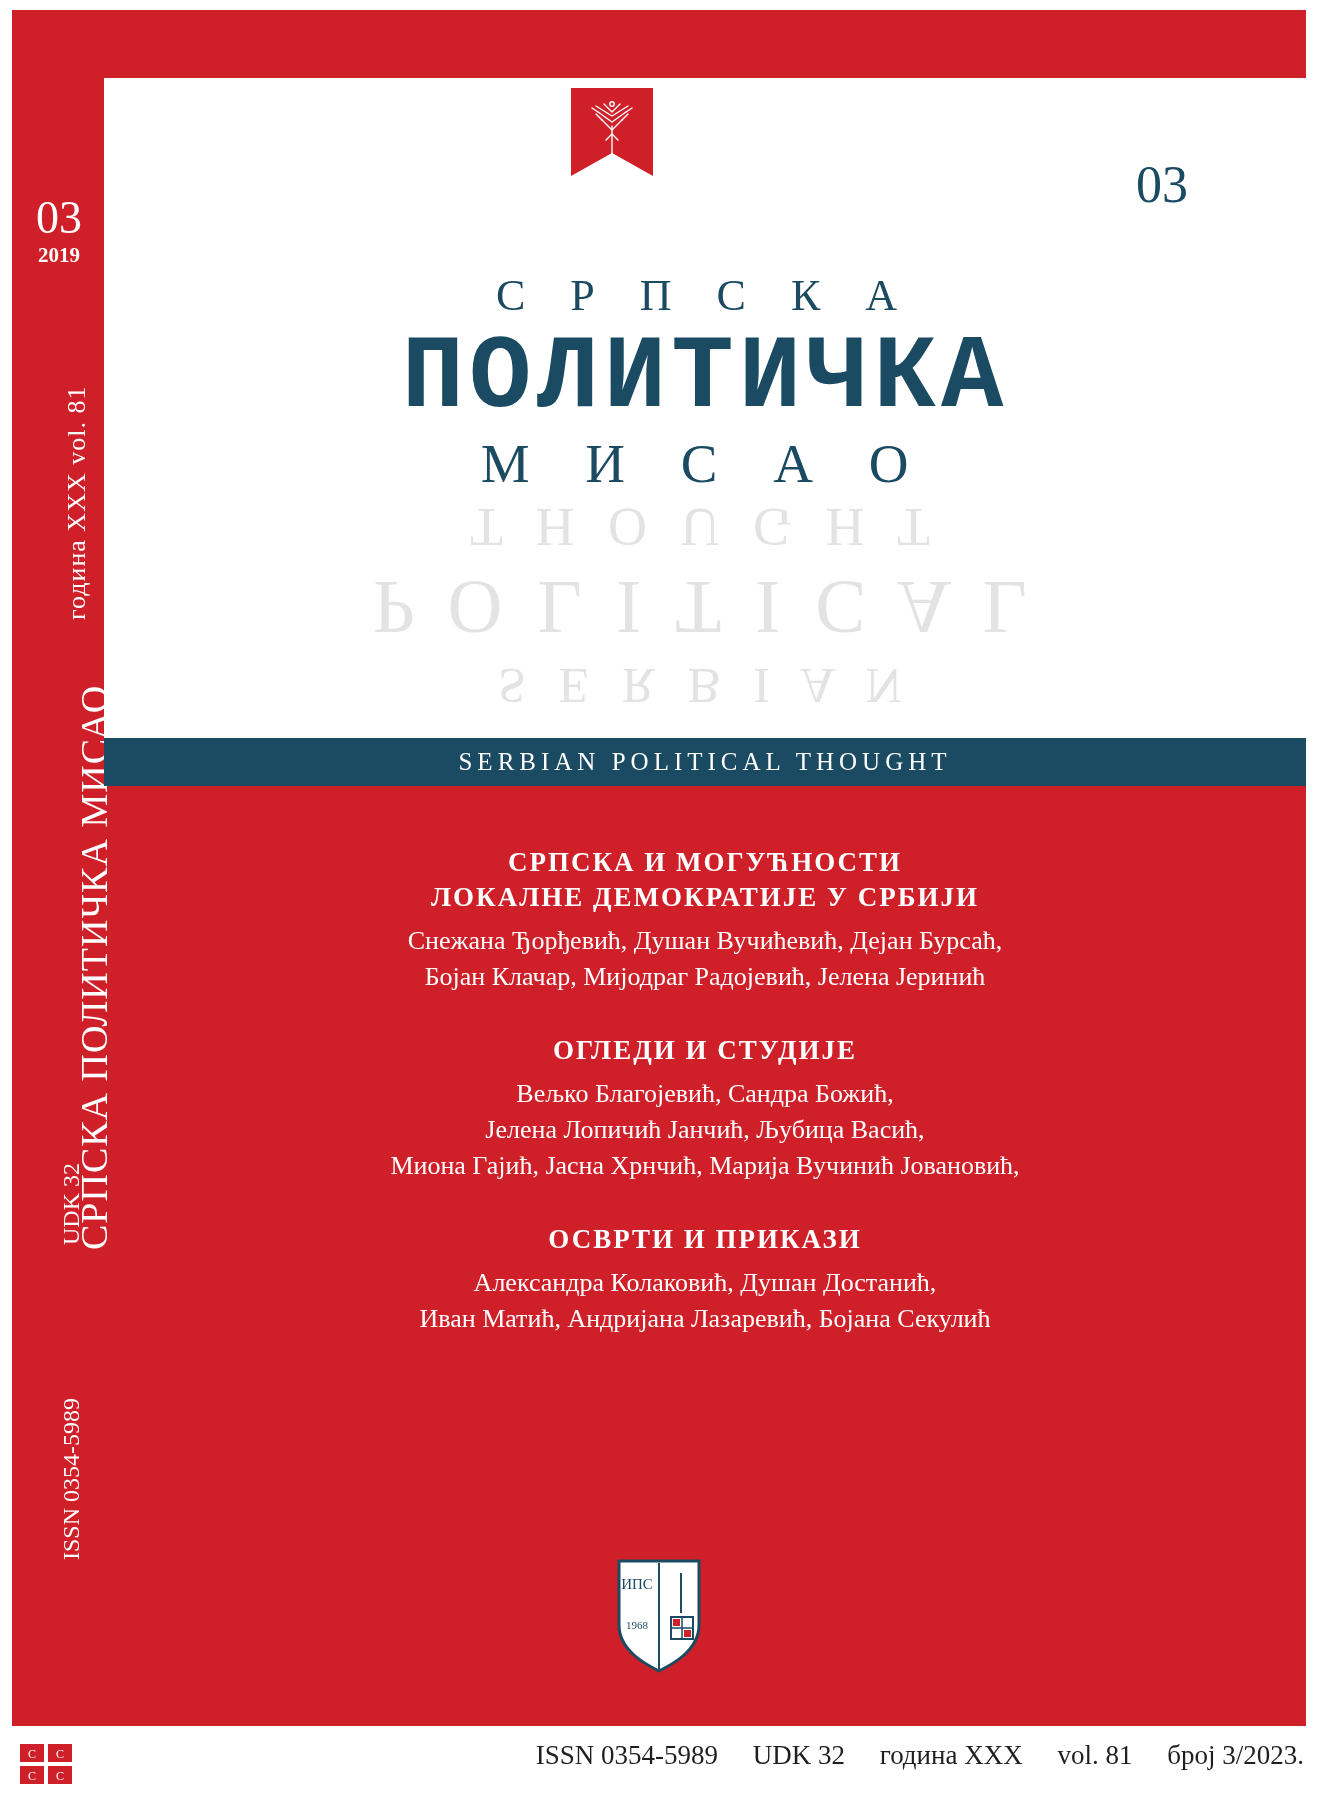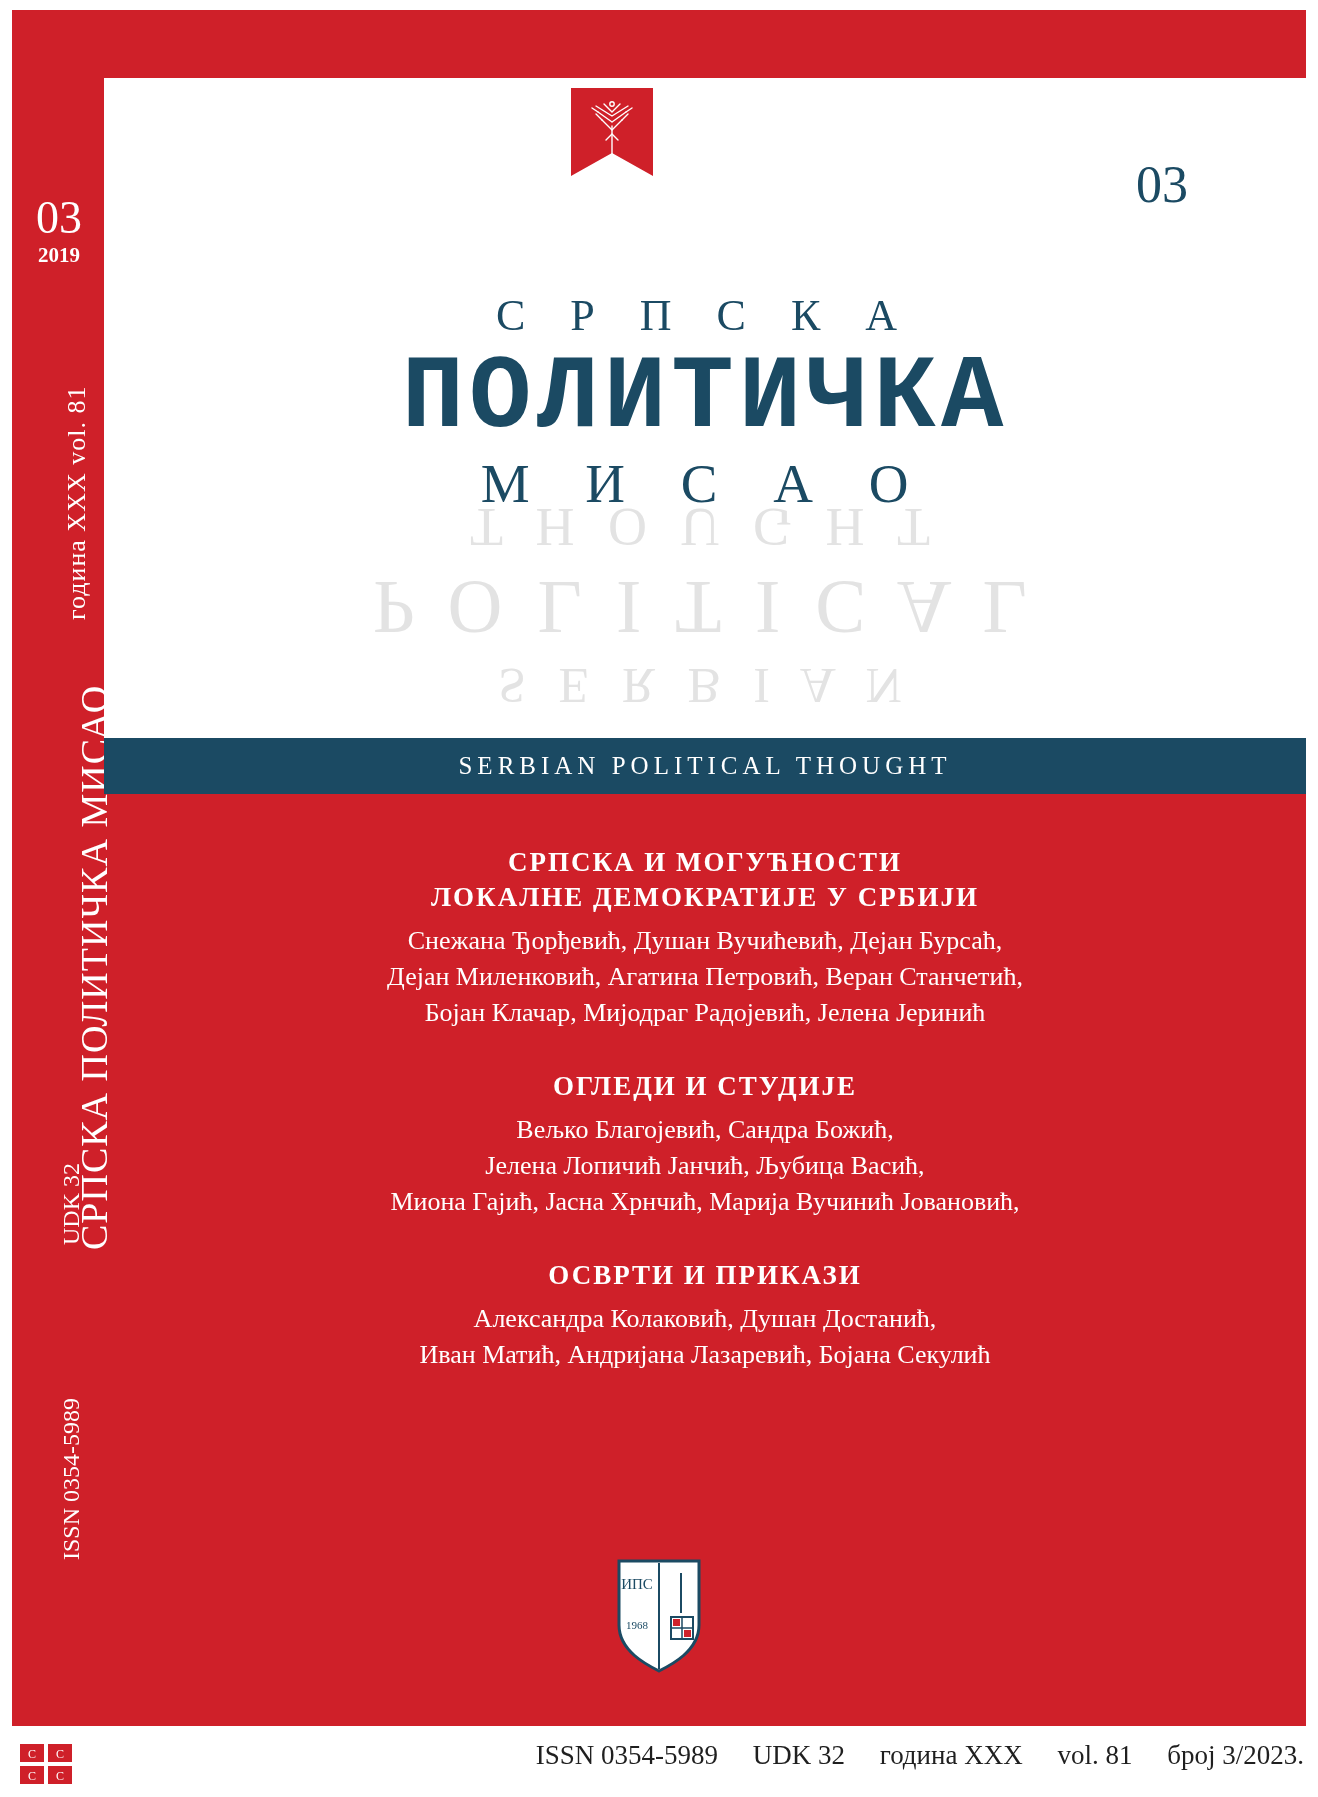--- a/index.html
+++ b/index.html
@@ -37,21 +37,21 @@
     width: 1202px;
     height: 660px;
     background: #ffffff;
   }
   
   .blue-band {
     position: absolute;
     left: 104px;
     top: 738px;
     width: 1202px;
-    height: 56px;
+    height: 48px;
     background: #1b4a63;
     color: #ffffff;
     display: flex;
     align-items: center;
     justify-content: center;
     letter-spacing: 5px;
     font-size: 25px;
     font-family: "Liberation Serif", serif;
   }
   
@@ -135,21 +135,20 @@
   }
 
   
   .masthead {
     position: absolute;
     left: 104px;
     top: 270px;
     width: 1202px;
     text-align: center;
     color: #1b4a63;
-    margin-top: 20px;
   }
   .m-srpska {
     font-size: 44px;
     letter-spacing: 17px;
     font-family: "Liberation Serif", serif;
     margin-bottom: 2px;
   }
   .m-politicka {
     font-size: 104px;
     font-weight: bold;
@@ -291,21 +290,20 @@
   </div>
 
   <div class="blue-band">SERBIAN POLITICAL THOUGHT</div>
 
   <div class="contents">
 
     <div class="sec-block">
       <div class="sec-title">СРПСКА И МОГУЋНОСТИ</div>
       <div class="sec-title">ЛОКАЛНЕ ДЕМОКРАТИЈЕ У СРБИЈИ</div>
       <div class="sec-names">Снежана Ђорђевић, Душан Вучићевић, Дејан Бурсаћ,</div>
-      <div class="sec-names" style="margin-top:0">Дејан Миленковић, Агатина Петровић, Веран Станчетић,</div>
       <div class="sec-names" style="margin-top:0">Бојан Клачар, Мијодраг Радојевић, Јелена Јеринић</div>
     </div>
 
     <div class="sec-block">
       <div class="sec-title">ОГЛЕДИ И СТУДИЈЕ</div>
       <div class="sec-names">Вељко Благојевић, Сандра Божић,</div>
       <div class="sec-names" style="margin-top:0">Јелена Лопичић Јанчић, Љубица Васић,</div>
       <div class="sec-names" style="margin-top:0">Миона Гајић, Јасна Хрнчић, Марија Вучинић Јовановић,</div>
     </div>
 

